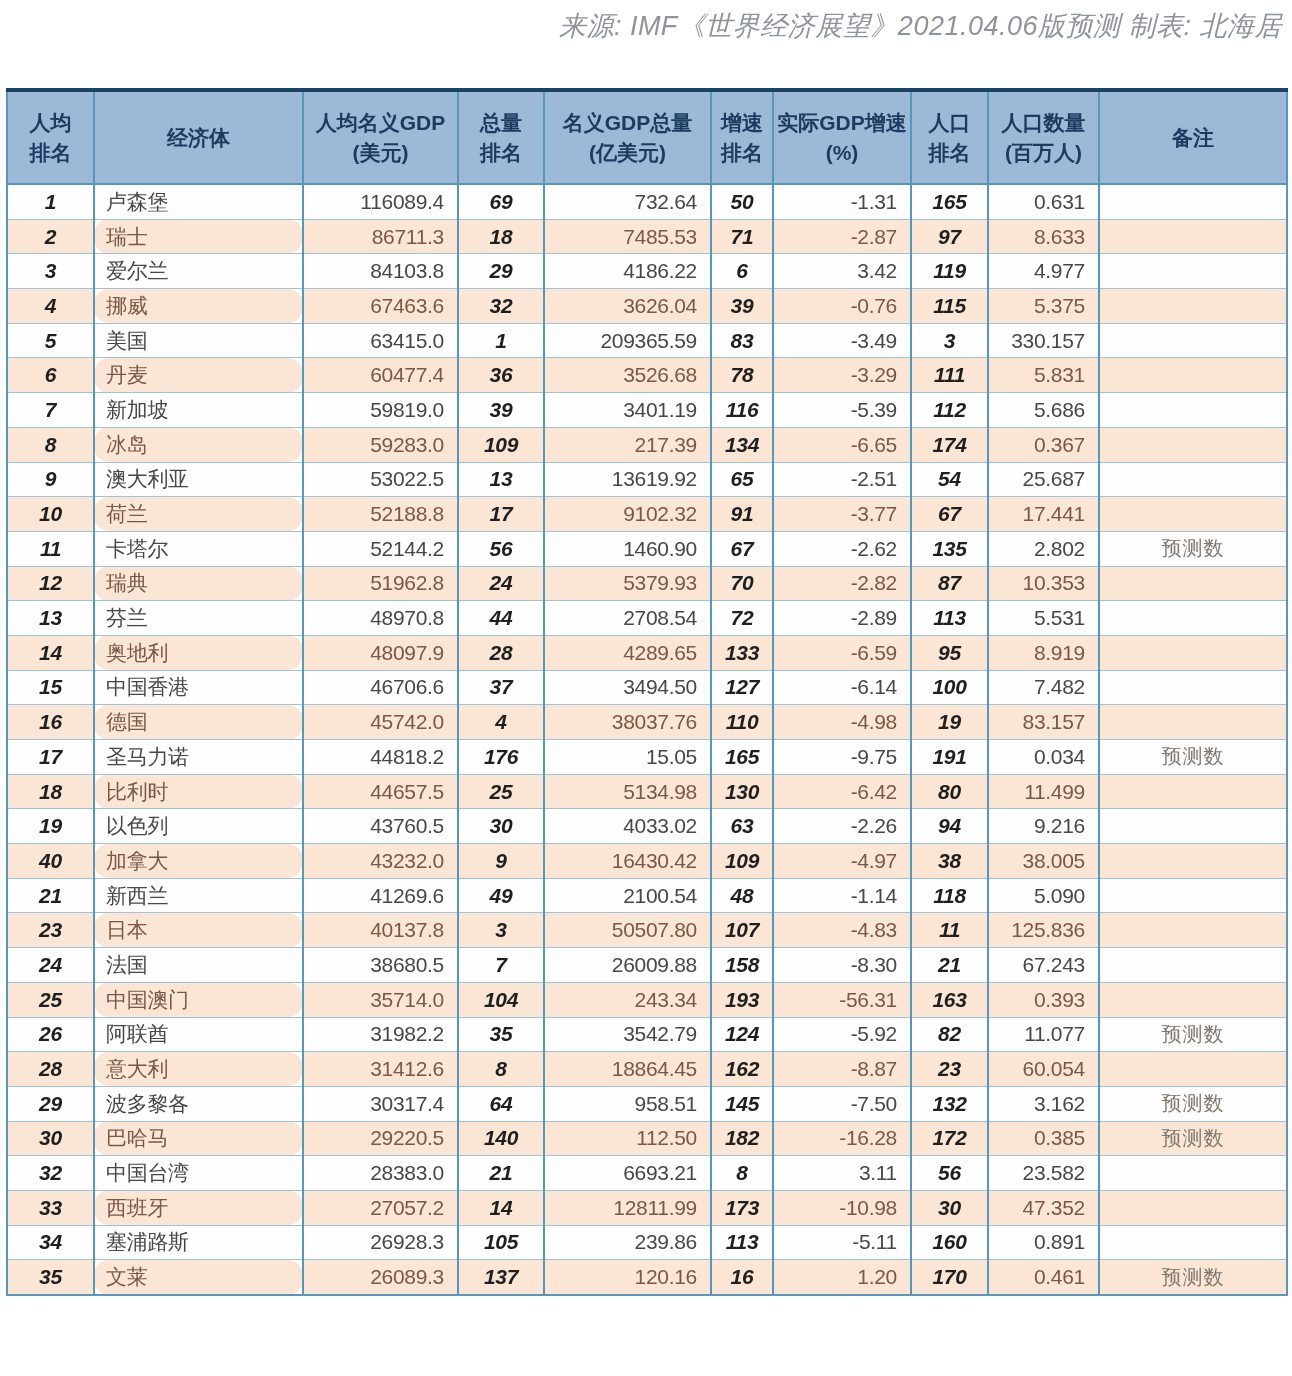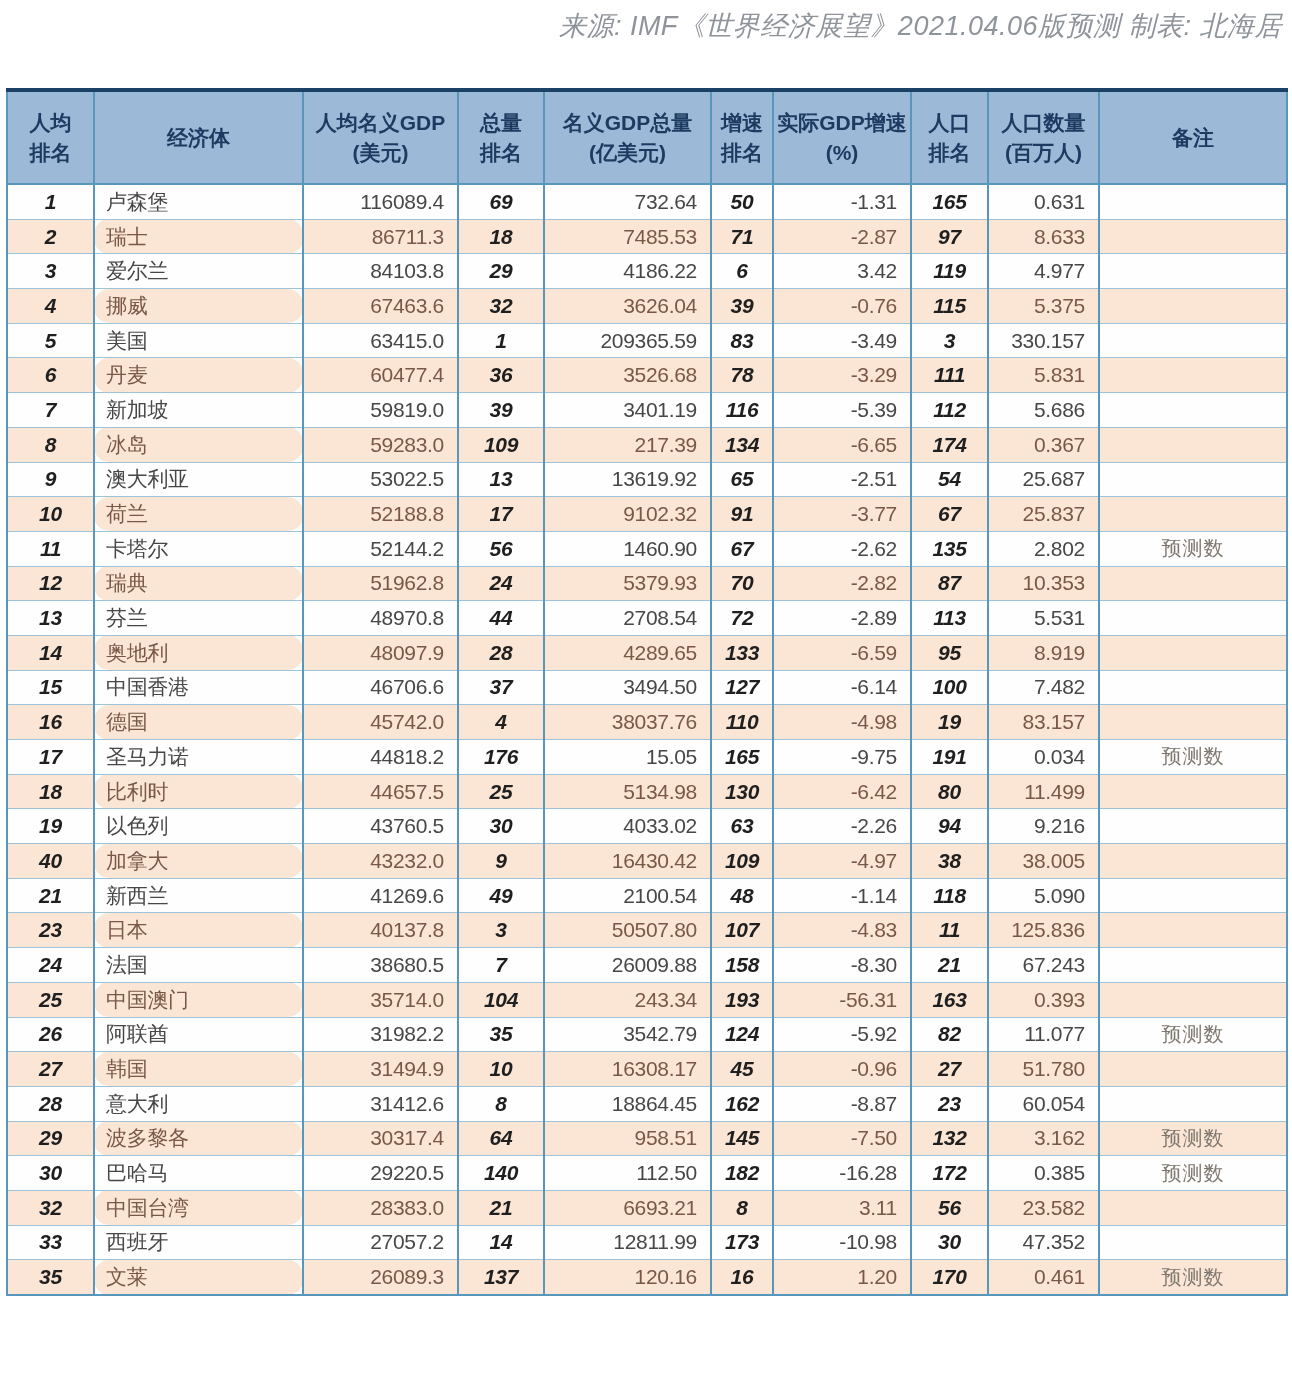--- a/index.html
+++ b/index.html
@@ -228,21 +228,21 @@
 
   <tr>
     <td class="rank">10</td>
     <td class="eco">荷兰</td>
     <td class="val">52188.8</td>
     <td class="rank">17</td>
     <td class="val">9102.32</td>
     <td class="rank">91</td>
     <td class="val">-3.77</td>
     <td class="rank">67</td>
-    <td class="val">25.837</td>
+    <td class="val">17.441</td>
     <td class="note"></td>
   </tr>
 
   <tr>
     <td class="rank">11</td>
     <td class="eco">卡塔尔</td>
     <td class="val">52144.2</td>
     <td class="rank">56</td>
     <td class="val">1460.90</td>
     <td class="rank">67</td>
@@ -428,32 +428,20 @@
     <td class="val">31982.2</td>
     <td class="rank">35</td>
     <td class="val">3542.79</td>
     <td class="rank">124</td>
     <td class="val">-5.92</td>
     <td class="rank">82</td>
     <td class="val">11.077</td>
     <td class="note">预测数</td>
   </tr>
 
-  <tr>
-    <td class="rank">27</td>
-    <td class="eco">韩国</td>
-    <td class="val">31494.9</td>
-    <td class="rank">10</td>
-    <td class="val">16308.17</td>
-    <td class="rank">45</td>
-    <td class="val">-0.96</td>
-    <td class="rank">27</td>
-    <td class="val">51.780</td>
-    <td class="note"></td>
-  </tr>
 
   <tr>
     <td class="rank">28</td>
     <td class="eco">意大利</td>
     <td class="val">31412.6</td>
     <td class="rank">8</td>
     <td class="val">18864.45</td>
     <td class="rank">162</td>
     <td class="val">-8.87</td>
     <td class="rank">23</td>
@@ -507,20 +495,32 @@
     <td class="val">27057.2</td>
     <td class="rank">14</td>
     <td class="val">12811.99</td>
     <td class="rank">173</td>
     <td class="val">-10.98</td>
     <td class="rank">30</td>
     <td class="val">47.352</td>
     <td class="note"></td>
   </tr>
 
+  <tr>
+    <td class="rank">34</td>
+    <td class="eco">塞浦路斯</td>
+    <td class="val">26928.3</td>
+    <td class="rank">105</td>
+    <td class="val">239.86</td>
+    <td class="rank">113</td>
+    <td class="val">-5.11</td>
+    <td class="rank">160</td>
+    <td class="val">0.891</td>
+    <td class="note"></td>
+  </tr>
 
   <tr>
     <td class="rank">35</td>
     <td class="eco">文莱</td>
     <td class="val">26089.3</td>
     <td class="rank">137</td>
     <td class="val">120.16</td>
     <td class="rank">16</td>
     <td class="val">1.20</td>
     <td class="rank">170</td>

